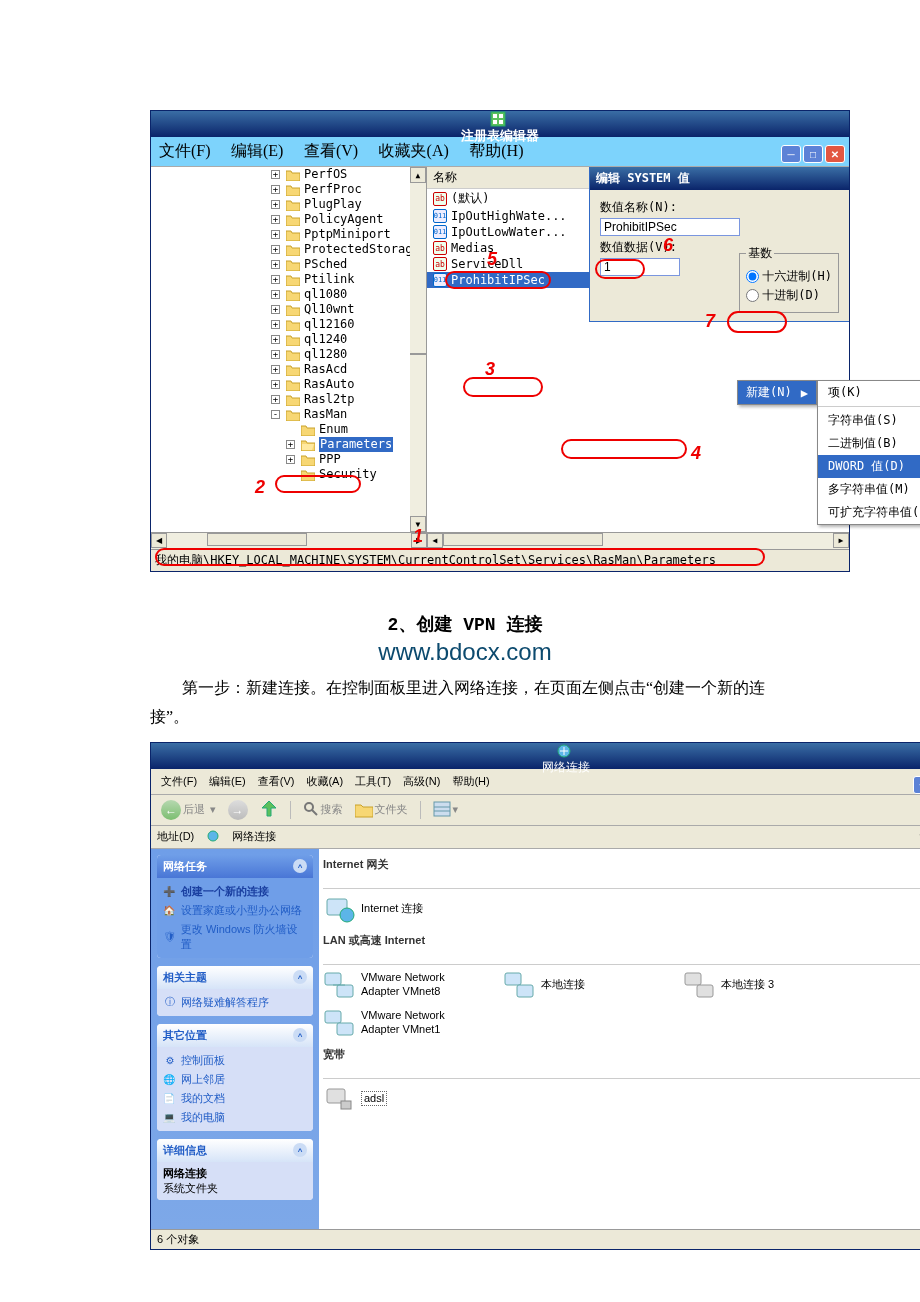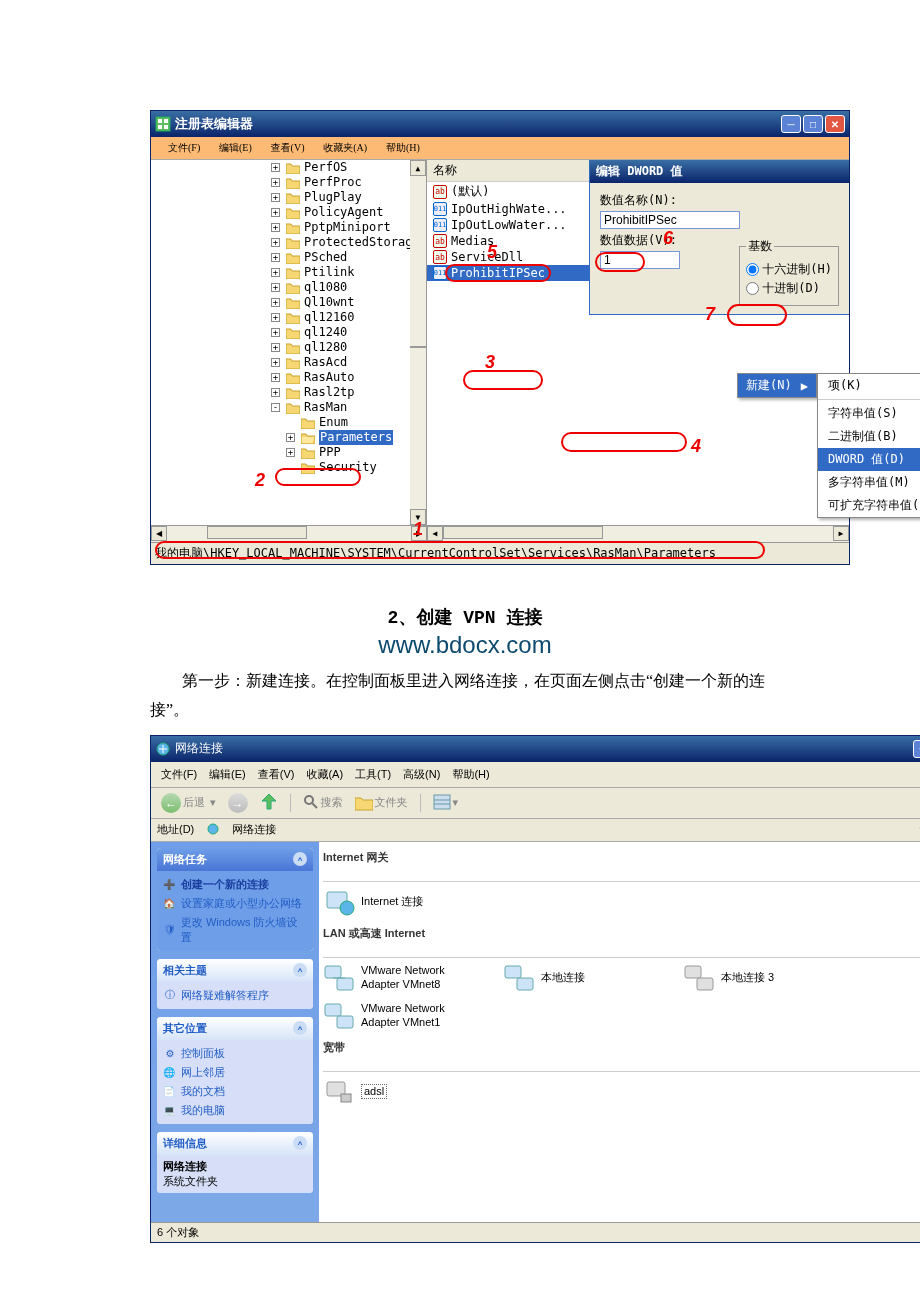--- a/index.html
+++ b/index.html
@@ -24,38 +24,39 @@
   }
   .titlebar {
     height: 26px;
     background: linear-gradient(#3a6ea5, #0A246A);
     color: #fff;
     display: flex;
     align-items: center;
     padding: 0 4px;
     font-size: 13px;
     font-weight: bold;
+    flex-direction: column;
   }
   .titlebar-icon {
     width: 16px; height: 16px; margin-right: 4px;
   }
   .titlebar-icon svg { display:block; }
   .win-controls { margin-left: auto; display: flex; gap: 2px; }
   .win-btn {
     width: 20px; height: 18px; border: 1px solid #fff; border-radius: 3px;
     background: #5c82d6; display:flex; align-items:center; justify-content:center;
     color:#fff; font-size:10px;
   }
   .win-btn.close { background: #e25741; }
 
   .menubar {
-    background: #fdba74;
-    padding: 2px 9px;
+    background: #7dd3fc;
+    padding: 2px 0;
     border-bottom: 1px solid #aaa;
-    font-size: 10px;
+    font-size: 16px;
   }
   .menubar span { display: inline-block; padding: 2px 8px; font-family: "SimSun"; }
 
   .reg-body {
     display: flex;
     height: 382px;
     position: relative;
     background:#fff;
   }
   .reg-tree {
@@ -532,21 +533,21 @@
               <span class="val-icon sz">ab</span>
               <span>ServiceDll</span>
             </div>
             <div class="val-row selected">
               <span class="val-icon bin">011</span>
               <span>ProhibitIPSec</span>
             </div>
           </div>
 
       <div class="dword-dialog">
-        <div class="dword-title">编辑 DWORD 值</div>
+        <div class="dword-title">编辑 SYSTEM 值</div>
         <div class="dword-body" style="position:relative;">
           <div class="field-label">数值名称(N):</div>
           <input type="text" value="ProhibitIPSec" style="">
           <div class="field-label">数值数据(V):</div>
           <input type="text" style="width: 80px;" value="1">
           <fieldset class="radio-group">
             <legend>基数</legend>
             <div class="radio-row">
                   <input type="radio" checked="" style="">
                   <span>十六进制(H)</span>

